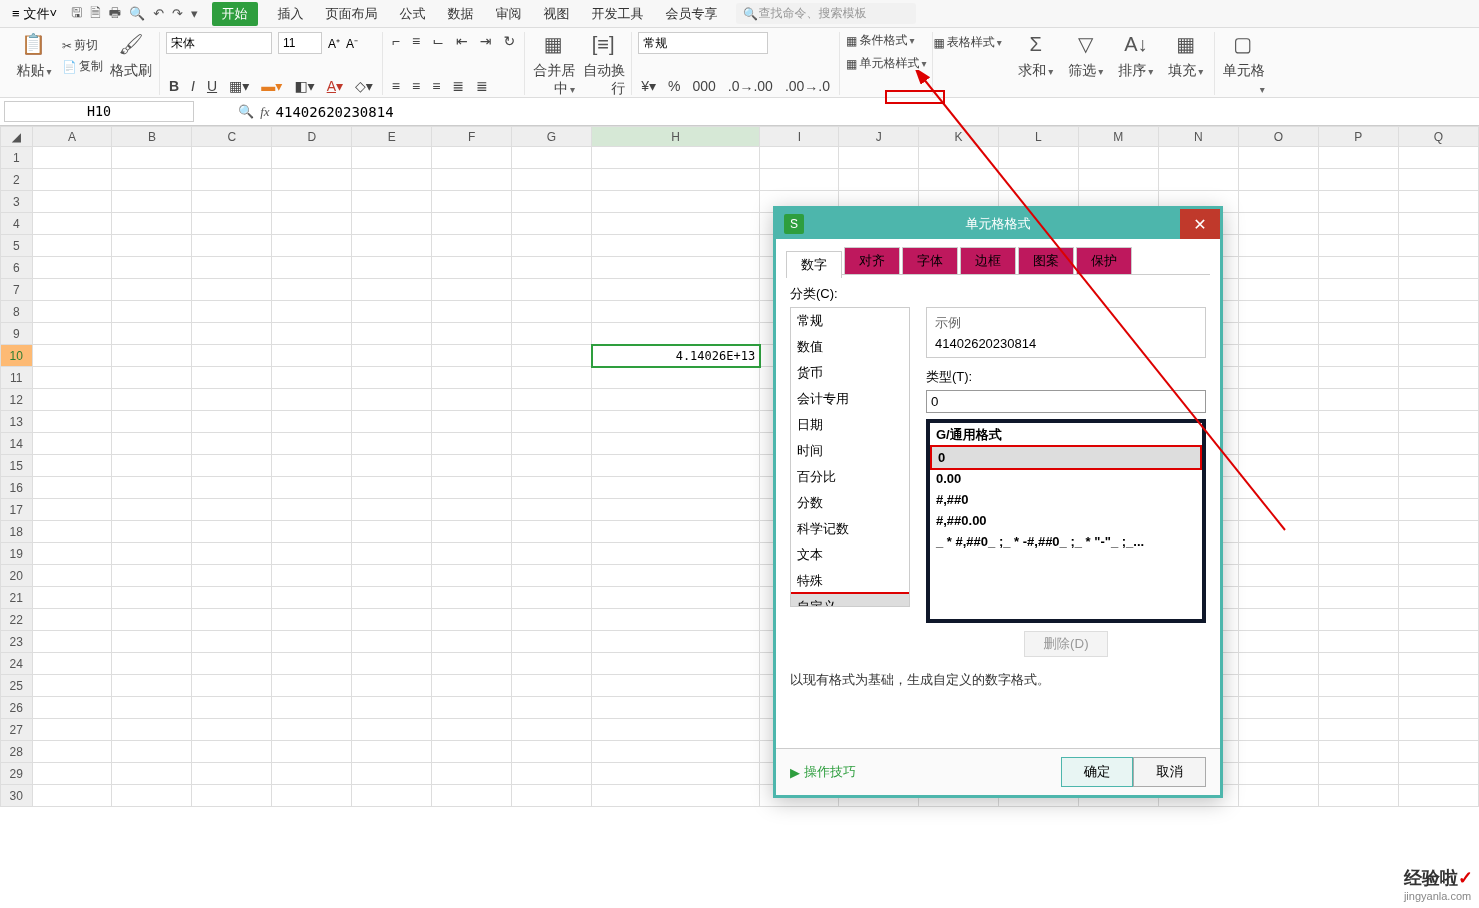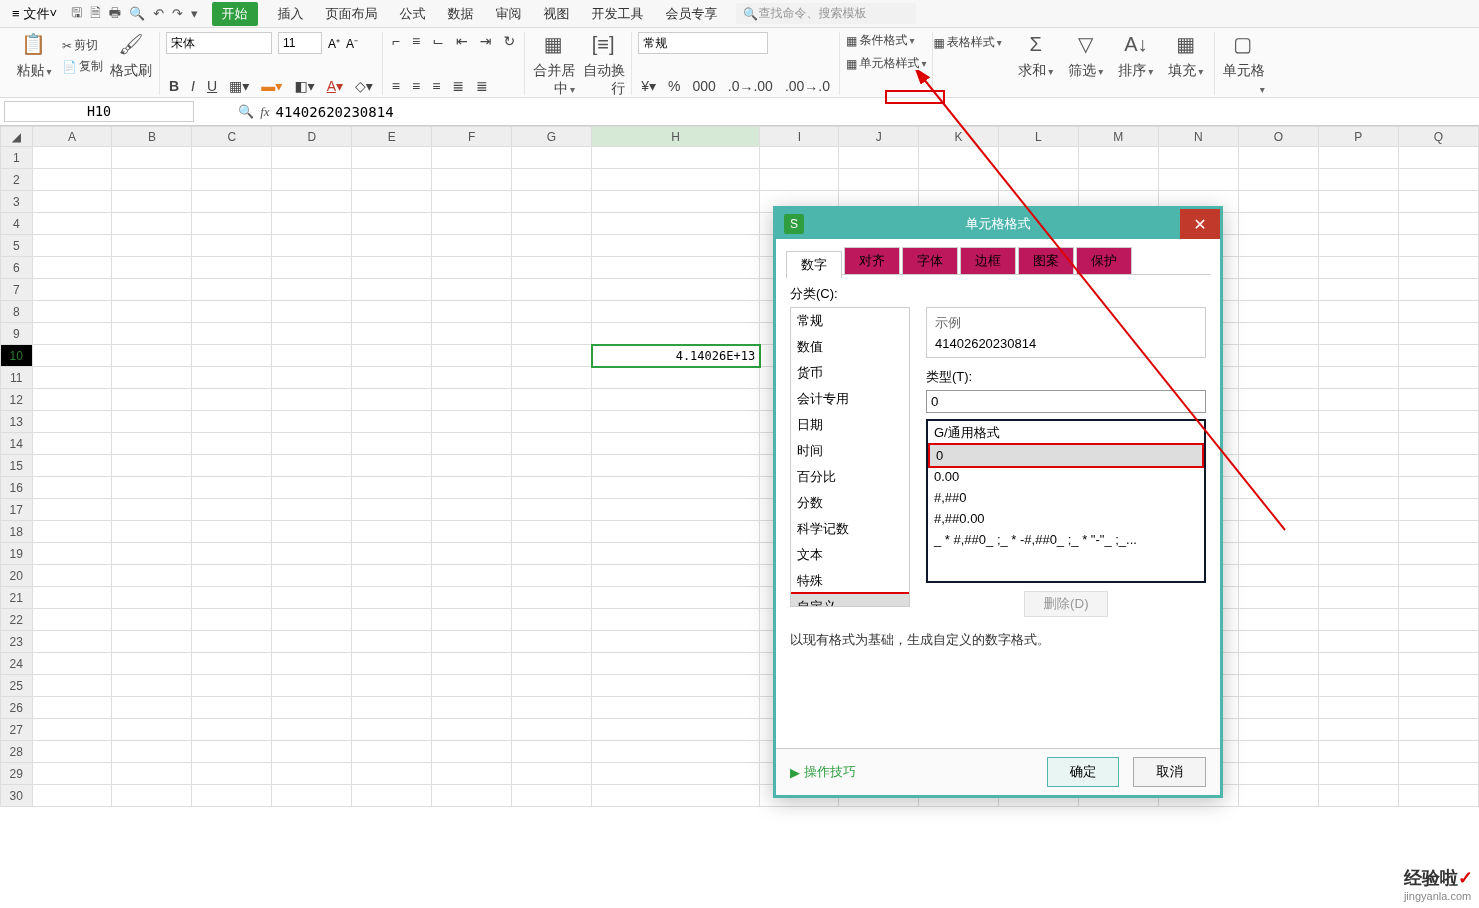--- a/index.html
+++ b/index.html
@@ -42,47 +42,47 @@
 
 
 .grid-wrap { position: relative; }
 table.sheet { border-collapse: collapse; table-layout: fixed; }
 table.sheet th, table.sheet td { border: 1px solid #ddd; font-size: 12px; background: #fff; }
 table.sheet th { background: #eee; color: #555; font-weight: normal; text-align: center; height: 20px; }
 table.sheet th.rowh { width: 34px; }
 table.sheet td { height: 22px; width: 90px; }
 table.sheet th.colH { width: 180px; }
 table.sheet th.sel-col { background: #d6e8d6; }
-table.sheet th.sel-row { background: #000000; color: #2e7d32; }
+table.sheet th.sel-row { background: #fdba74; color: #2e7d32; }
 td.selcell { outline: 2px solid #2e9e3e; outline-offset: -1px; text-align: right; padding-right: 4px; font-family: monospace; }
 
 
 .dialog { position: absolute; left: 773px; top: 206px; width: 450px; height: 592px; background: #fff; border: 3px solid #4db6ac; box-shadow: 0 4px 20px rgba(0,0,0,.25); z-index: 20; font-size: 13px; }
 .dialog .titlebar { background: #4db6ac; color: #fff; height: 30px; display: flex; align-items: center; justify-content: center; position: relative; }
 .dialog .titlebar .wps-ico { position: absolute; left: 8px; top: 5px; width: 20px; height: 20px; background: #2e9e3e; color: #fff; display: flex; align-items: center; justify-content: center; border-radius: 2px; font-size: 12px; }
 .dialog .titlebar .close { position: absolute; right: 0; top: 0; width: 40px; height: 30px; background: #c0392b; color: #fff; display: flex; align-items: center; justify-content: center; font-size: 16px; cursor: pointer; }
 .dialog .tabs { display: flex; border-bottom: 1px solid #ccc; margin: 8px 10px 0 10px; }
 .dialog .tabs .dtab { padding: 4px 14px; border: 1px solid #ccc; border-bottom: none; background: #be185d; margin-right: 2px; cursor: pointer; }
 .dialog .tabs .dtab.active { background: #fff; position: relative; top: 4px; }
 .dialog .body { padding: 10px 14px; display: flex; flex-direction: column; height: calc(100% - 110px); }
 .dialog .cols { display: flex; gap: 16px; }
 .dialog .cat-list { border: 1px solid #ccc; width: 120px; height: 300px; overflow: hidden; }
 .dialog .cat-list div { padding: 4px 6px; cursor: pointer; }
 .dialog .cat-list div.sel { background: #ddd; border: 2px solid #d00; margin: -2px; position: relative; }
 .dialog .right-pane { flex: 1; }
 .dialog .sample-box { border: 1px solid #ccc; padding: 6px 8px; margin-bottom: 10px; }
 .dialog .type-input { width: 100%; border: 1px solid #999; padding: 3px 4px; margin-bottom: 6px; }
-.dialog .type-list { border: 2px solid #0f172a; height: 164px; overflow-y: auto; position: relative; }
+.dialog .type-list { border: 4px solid #0f172a; height: 204px; overflow-y: auto; position: relative; font-weight: bold; }
 .dialog .type-list div { padding: 3px 6px; cursor: pointer; }
 .dialog .type-list div.sel { background: #ddd; border: 2px solid #d00; margin: -2px 0; }
 .dialog .del-btn { margin: 8px auto 0 auto; display: block; padding: 3px 18px; color: #999; background: #f4f4f4; border: 1px solid #ddd; }
 .dialog .hint { margin-top: 14px; color: #333; }
 .dialog .footer { position: absolute; bottom: 0; left: 0; right: 0; border-top: 1px solid #ccc; display: flex; align-items: center; justify-content: space-between; padding: 8px 14px; background: #fafafa; }
 .dialog .footer .tips { color: #2e9e3e; display: flex; align-items: center; gap: 4px; cursor: pointer; }
-.dialog .footer .btns { display: flex; gap: 14px; }
+.dialog .footer .btns { display: flex; gap: 0; }
 .dialog .footer button { padding: 5px 22px; border: 1px solid #aaa; background: #f4f4f4; cursor: pointer; }
 .dialog .footer button.primary { border: 1px solid #4db6ac; background: #e8f5f3; }
 
 .watermark { position: absolute; right: 6px; bottom: 6px; font-size: 18px; color: #333; font-weight: bold; z-index: 40; }
 .watermark .check { color: #d00; }
 .watermark .sub { font-size: 11px; color: #888; display: block; font-weight: normal; }
 </style>
 </head>
 <body>
 

